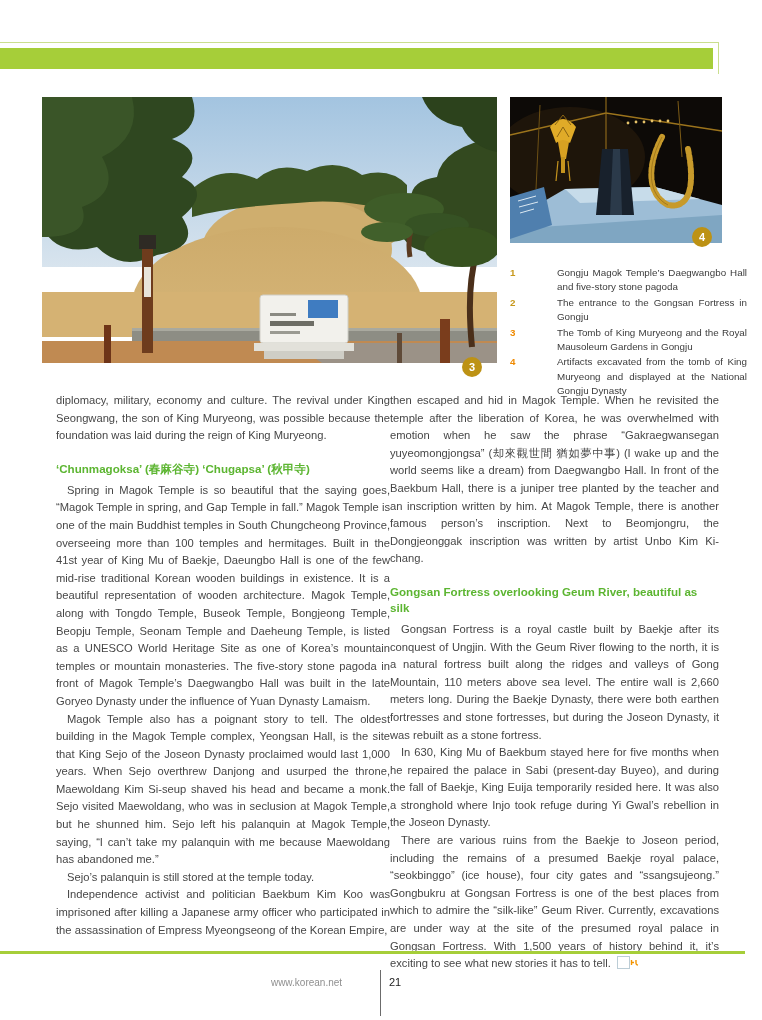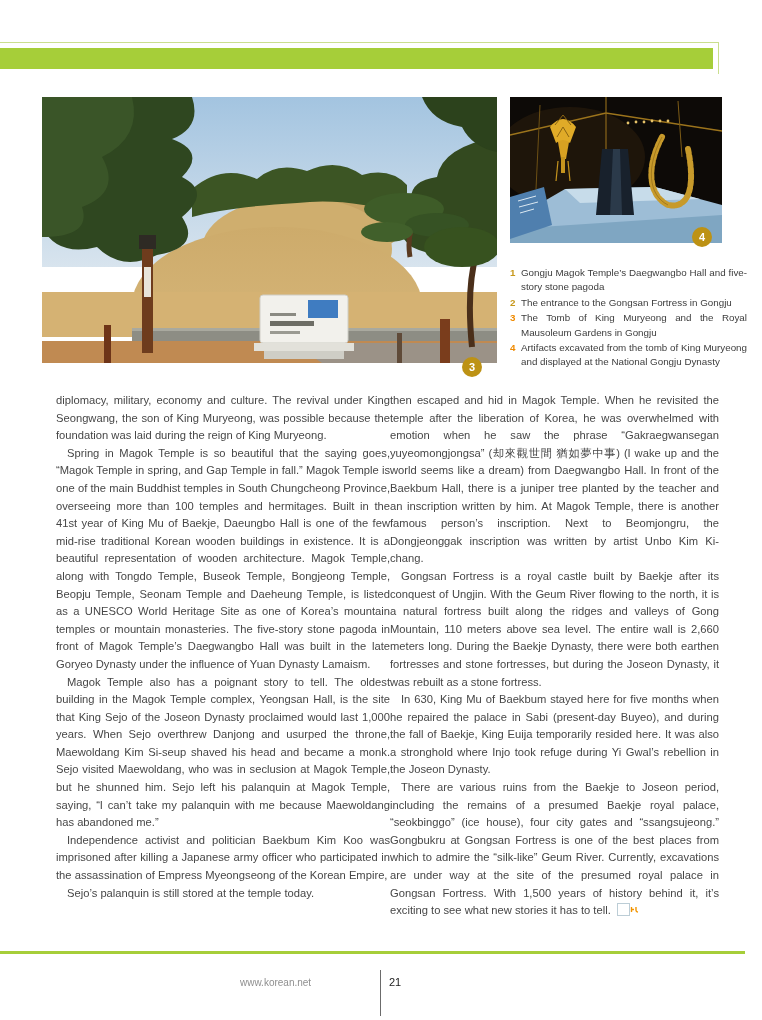--- a/index.html
+++ b/index.html
@@ -20,39 +20,39 @@
     text-align:center; line-height:20px;
   }
   #badge-3{left:462px; top:357px;}
   #badge-4{left:692px; top:227px;}
   
   .captions{position:absolute; left:510px; top:266px; width:237px; font-size:9.8px; line-height:14.4px; color:#3c3c3c;}
   .cap{display:flex; margin-bottom:1px;}
   .capnum{flex:0 0 11px; font-weight:bold;}
   .capnum.gold{color:#c7981c;}
   .capnum.orange{color:#ef8a00;}
-  .captext{flex:1; text-align:justify;}
+  .captext{flex:1; text-align:justify;margin-left:36px;}
   
   .col{position:absolute; top:392px; font-size:11.2px; line-height:17.6px; color:#464646;margin-left:12px;}
   #col-left{left:44px; width:334px;}
   #col-right{left:378px; width:329px;}
   .col p{margin:0; text-align:justify;}
   .col p.indent{text-indent:11px;}
   .col h3{
     margin:16px 0 5px 0; font-size:11.6px; line-height:16px;
     color:#5cb531; font-weight:bold;
   }
   
   .endmark{
     display:inline-block; width:11px; height:11px; margin-left:3px;
     border:1px solid #bccdd6; background:#fff; vertical-align:-2px;
   }
   
   .footer-rule{position:absolute; left:0; top:951px; width:745px; height:3px; background:#a6ce39;}
-  .footer-site{position:absolute; left:240px; top:977px; width:133px; text-align:left; font-size:10px; color:#8f8f8f;}
+  .footer-site{position:absolute; left:240px; top:977px; width:133px; text-align:center; font-size:10px; color:#8f8f8f;}
   .footer-divider{position:absolute; left:380px; top:970px; width:1px; height:46px; background:#6b6b6b;}
   .footer-page{position:absolute; left:389px; top:976px; font-size:11px; font-weight:normal; color:#1c1c1c;}
 </style>
 </head>
 <body>
 
 <div id="page">
 
   <div class="thin-line-h"></div>
   <div class="thin-line-v"></div>
@@ -181,28 +181,30 @@
       <span class="captext">The Tomb of King Muryeong and the Royal Mausoleum Gardens in Gongju</span>
     </div>
     <div class="cap">
       <span class="capnum orange">4</span>
       <span class="captext">Artifacts excavated from the tomb of King Muryeong and displayed at the National Gongju Dynasty</span>
     </div>
   </div>
 
   <div class="col" id="col-left">
     <p>diplomacy, military, economy and culture. The revival under King Seongwang, the son of King Muryeong, was possible because the foundation was laid during the reign of King Muryeong.</p>
+    <h3>‘Chunmagoksa’ (春麻谷寺) ‘Chugapsa’ (秋甲寺)</h3>
     <p class="indent">Spring in Magok Temple is so beautiful that the saying goes, “Magok Temple in spring, and Gap Temple in fall.” Magok Temple is one of the main Buddhist temples in South Chungcheong Province, overseeing more than 100 temples and hermitages. Built in the 41st year of King Mu of Baekje, Daeungbo Hall is one of the few mid-rise traditional Korean wooden buildings in existence. It is a beautiful representation of wooden architecture. Magok Temple, along with Tongdo Temple, Buseok Temple, Bongjeong Temple, Beopju Temple, Seonam Temple and Daeheung Temple, is listed as a UNESCO World Heritage Site as one of Korea’s mountain temples or mountain monasteries. The five-story stone pagoda in front of Magok Temple’s Daegwangbo Hall was built in the late Goryeo Dynasty under the influence of Yuan Dynasty Lamaism.</p>
     <p class="indent">Magok Temple also has a poignant story to tell. The oldest building in the Magok Temple complex, Yeongsan Hall, is the site that King Sejo of the Joseon Dynasty proclaimed would last 1,000 years. When Sejo overthrew Danjong and usurped the throne, Maewoldang Kim Si-seup shaved his head and became a monk. Sejo visited Maewoldang, who was in seclusion at Magok Temple, but he shunned him. Sejo left his palanquin at Magok Temple, saying, “I can’t take my palanquin with me because Maewoldang has abandoned me.”</p>
+    <p class="indent">Sejo’s palanquin is still stored at the temple today.</p>
     <p class="indent">Independence activist and politician Baekbum Kim Koo was imprisoned after killing a Japanese army officer who participated in the assassination of Empress Myeongseong of the Korean Empire,</p>
-    <p class="indent">Sejo’s palanquin is still stored at the temple today.</p>
   </div>
 
   <div class="col" id="col-right">
     <p>then escaped and hid in Magok Temple. When he revisited the temple after the liberation of Korea, he was overwhelmed with emotion when he saw the phrase “Gakraegwansegan yuyeomongjongsa” (却來觀世間 猶如夢中事) (I wake up and the world seems like a dream) from Daegwangbo Hall. In front of the Baekbum Hall, there is a juniper tree planted by the teacher and an inscription written by him. At Magok Temple, there is another famous person’s inscription. Next to Beomjongru, the Dongjeonggak inscription was written by artist Unbo Kim Ki-chang.</p>
+    <h3>Gongsan Fortress overlooking Geum River, beautiful as silk</h3>
     <p class="indent">Gongsan Fortress is a royal castle built by Baekje after its conquest of Ungjin. With the Geum River flowing to the north, it is a natural fortress built along the ridges and valleys of Gong Mountain, 110 meters above sea level. The entire wall is 2,660 meters long. During the Baekje Dynasty, there were both earthen fortresses and stone fortresses, but during the Joseon Dynasty, it was rebuilt as a stone fortress.</p>
     <p class="indent">In 630, King Mu of Baekbum stayed here for five months when he repaired the palace in Sabi (present-day Buyeo), and during the fall of Baekje, King Euija temporarily resided here. It was also a stronghold where Injo took refuge during Yi Gwal’s rebellion in the Joseon Dynasty.</p>
     <p class="indent">
       <span>There are various ruins from the Baekje to Joseon period, including the remains of a presumed Baekje royal palace, “seokbinggo” (ice house), four city gates and “ssangsujeong.” Gongbukru at Gongsan Fortress is one of the best places from which to admire the “silk-like” Geum River. Currently, excavations are under way at the site of the presumed royal palace in Gongsan Fortress. With 1,500 years of history behind it, it’s exciting to see what new stories it has to tell.</span>
       <span class="endmark">
         <svg width="11" height="11" viewBox="0 0 11 11" xmlns="http://www.w3.org/2000/svg">
           <path d="M2.5,2 v5 M2.5,4.5 h2.5 M7,2 c0,3.5 -0.5,4.5 2,5" fill="none" stroke="#f29400" stroke-width="1.4"></path>
         </svg>
       </span>
     </p>

